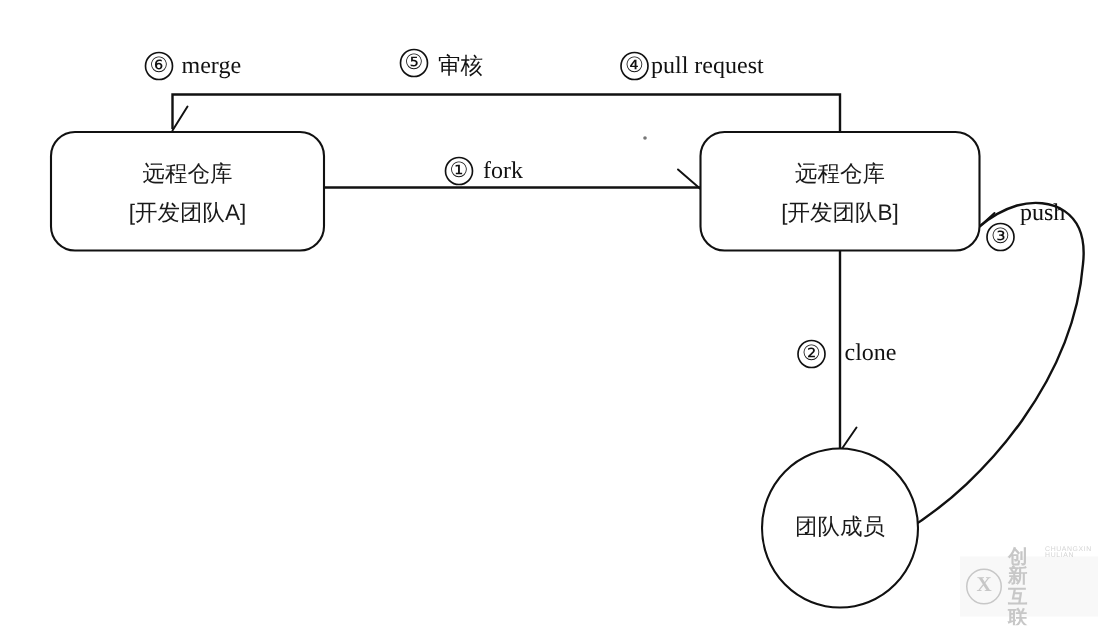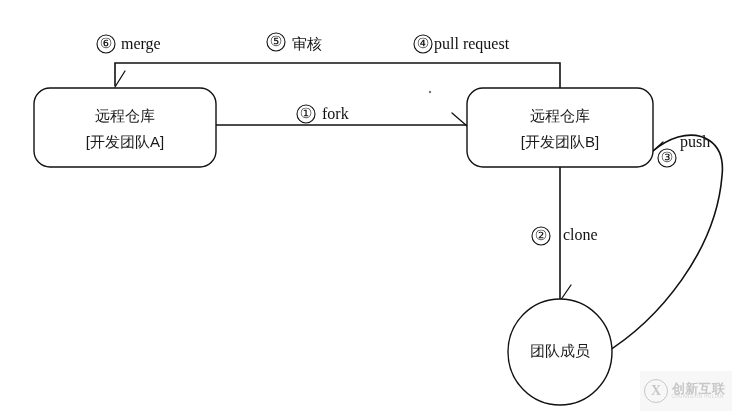--- a/index.html
+++ b/index.html
@@ -96,21 +96,21 @@
     font-family: "Liberation Serif", "DejaVu Serif", serif;
     font-size: 14px;
     font-weight: bold;
     display: flex;
     align-items: center;
     justify-content: center;
     flex: 0 0 auto;
   }
   #watermark .wm-text {
     display: flex;
-    flex-direction: column;
+    flex-direction: row;
     justify-content: center;
     line-height: 1.05;
   }
   #watermark .wm-title {
     font-family: "Liberation Sans", "DejaVu Sans", sans-serif;
     font-size: 13px;
     color: #9a9a9a;
     font-weight: bold;
     letter-spacing: 0.3px;
   }

